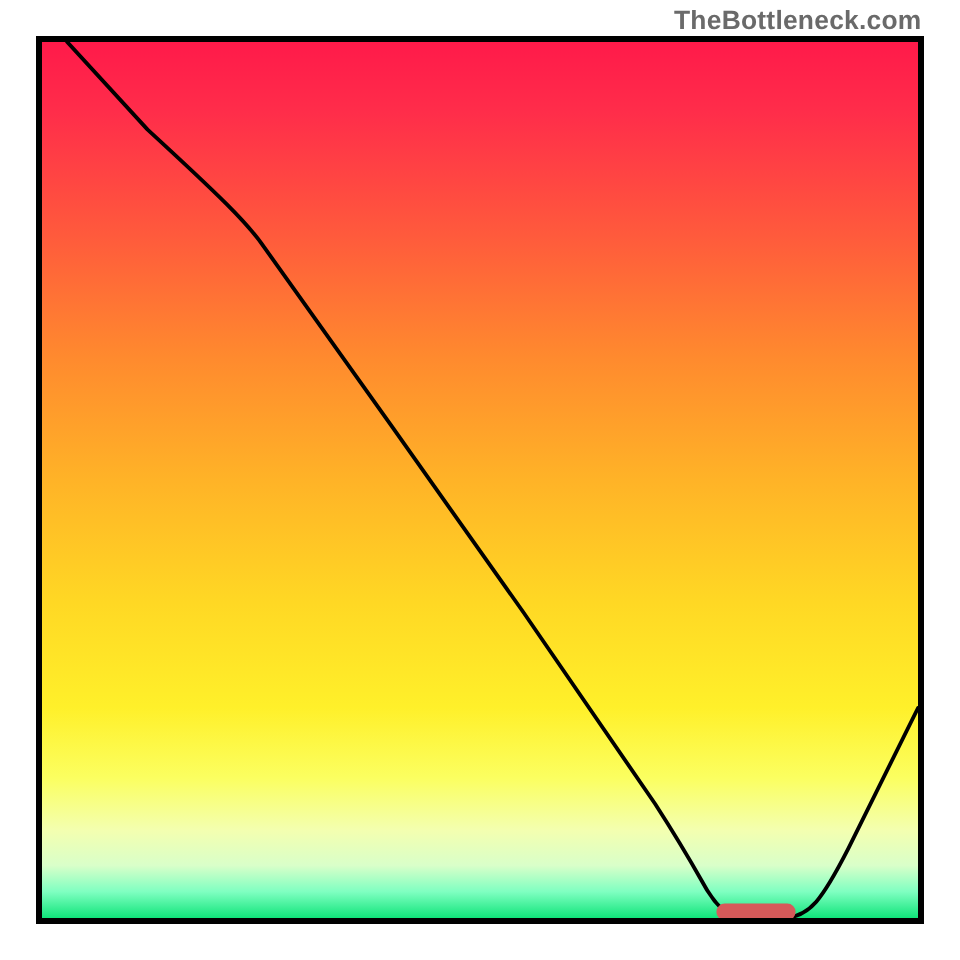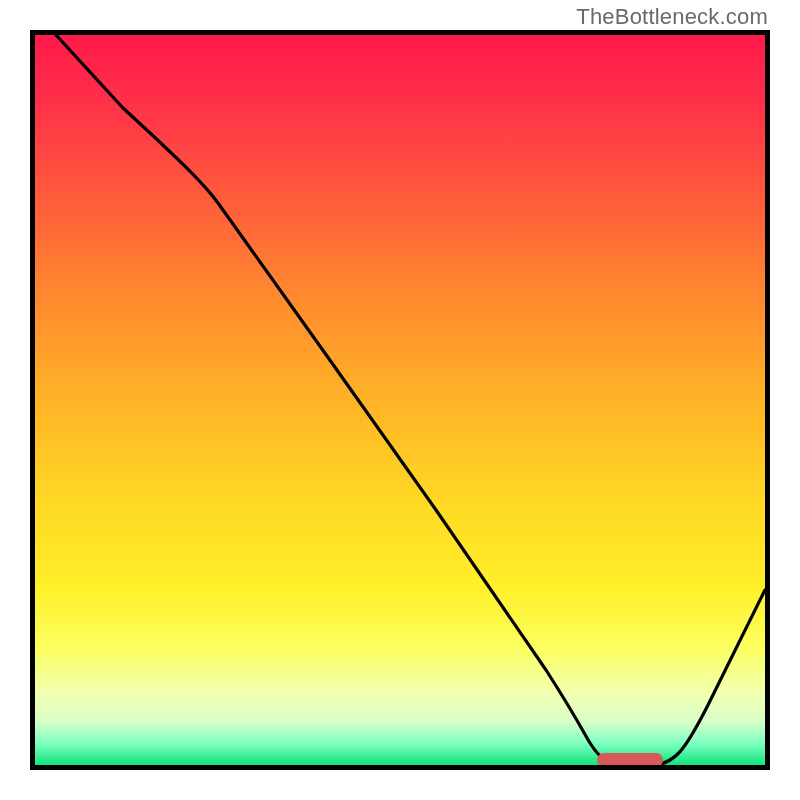--- a/index.html
+++ b/index.html
@@ -58,21 +58,21 @@
     position: absolute;
     height: 14px;
     border-radius: 7px;
     background: #d65a5a;
   }
   .attribution {
     position: absolute;
     top: 4px;
     right: 32px;
     font-size: 22px;
-    font-weight: 400;
+    font-weight: 700;
     color: #6a6a6a;
     letter-spacing: 0.2px;
   }
 </style>
 </head>
 <body>
 
 <div class="frame">
 
   <div class="attribution">TheBottleneck.com</div>

